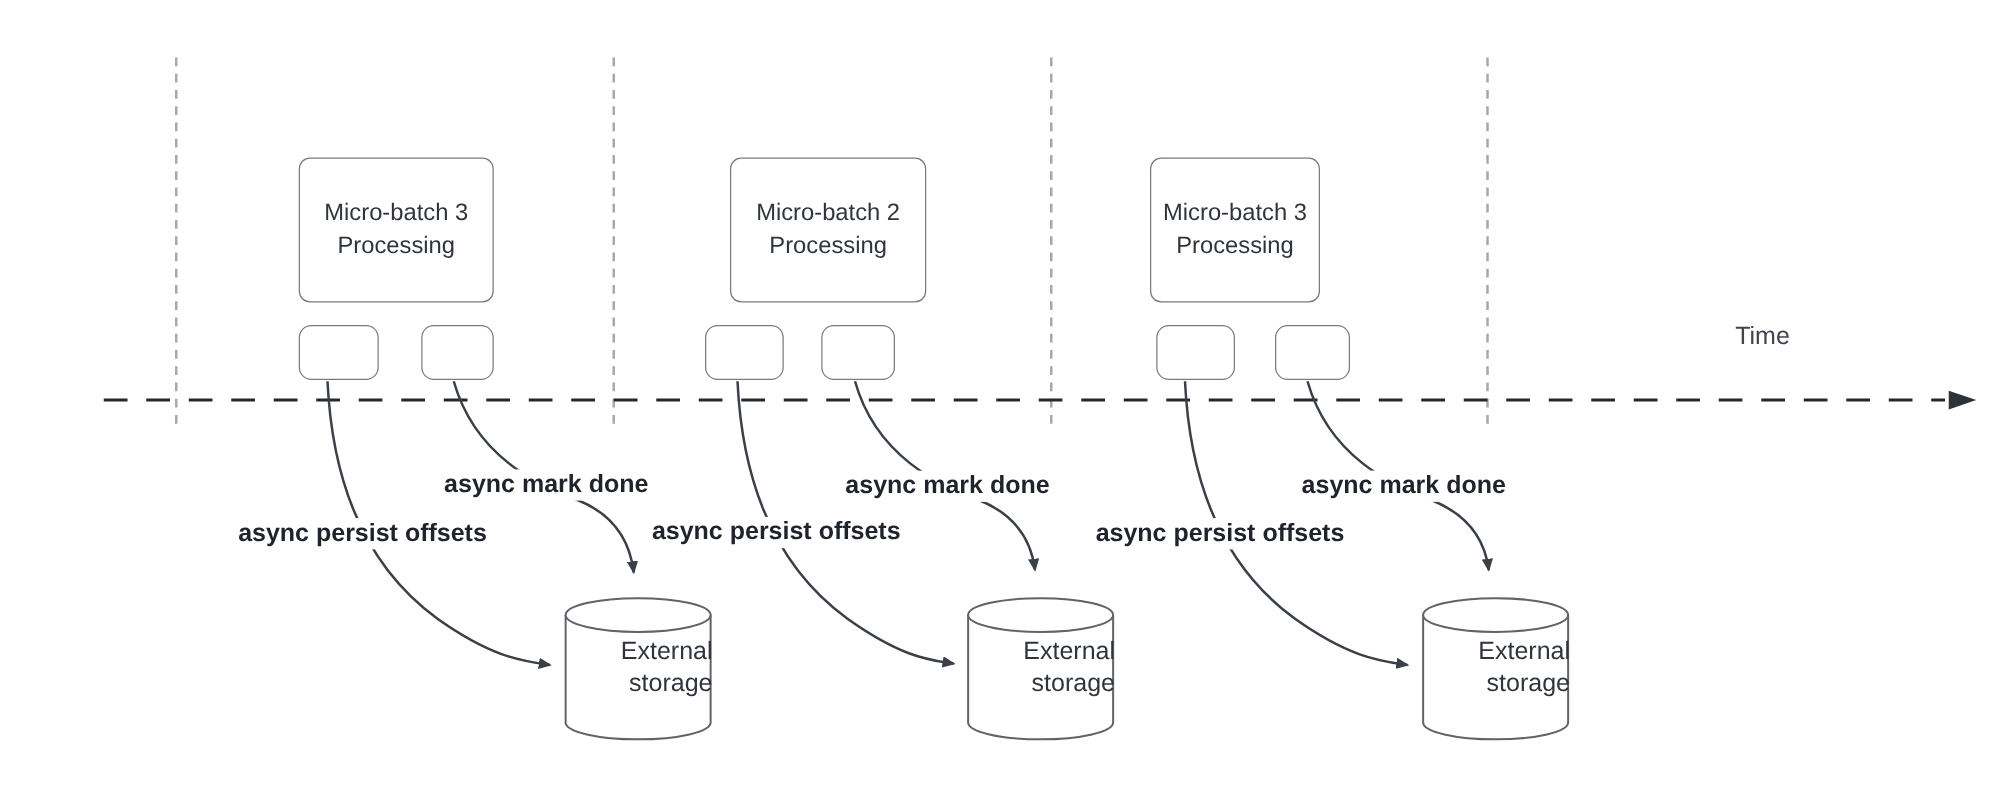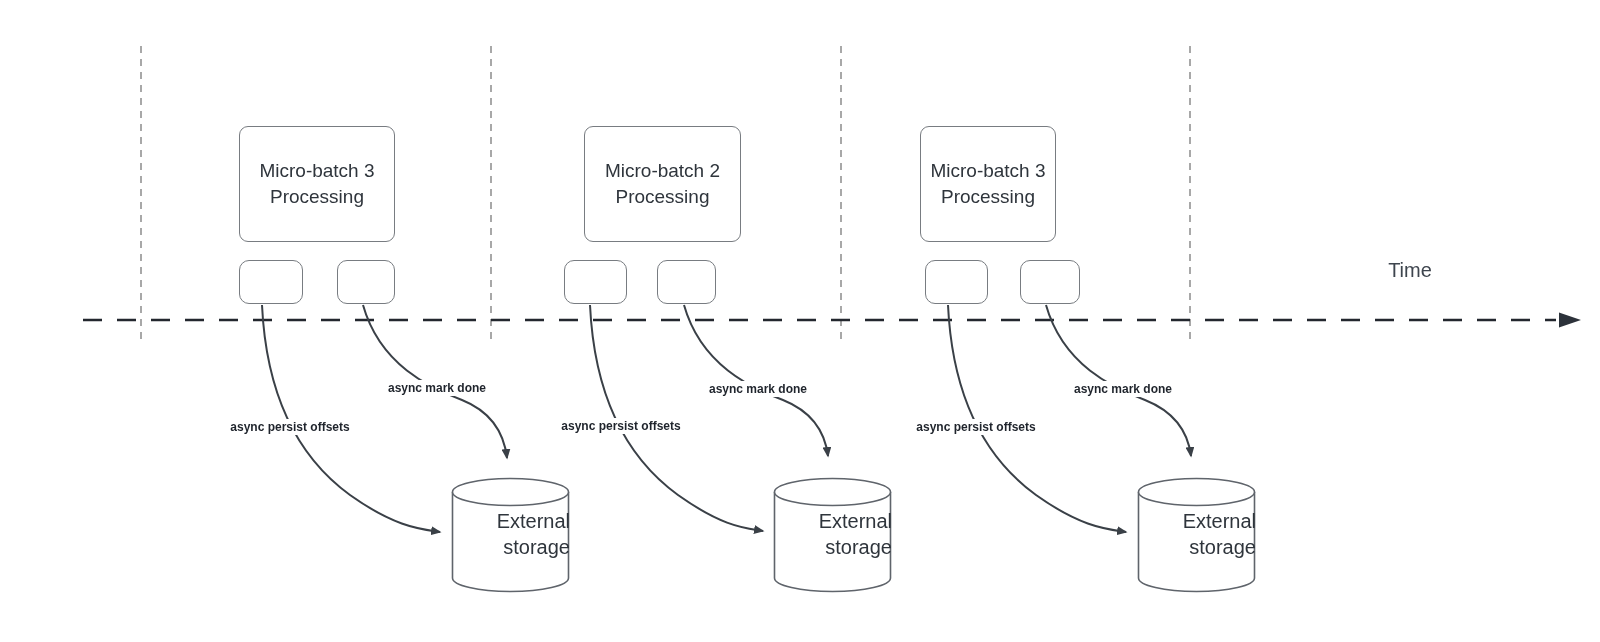--- a/index.html
+++ b/index.html
@@ -14,21 +14,21 @@
     display:flex;align-items:center;justify-content:center;text-align:center;
     color:#2f353c;font-size:19px;line-height:1.35;white-space:pre-line;
     box-sizing:border-box;
   }
   .tbox{
     position:absolute;top:260px;height:44px;background:#ffffff;
     border:1px solid #787c81;border-radius:10px;box-sizing:border-box;
   }
   .conn-label{
     position:absolute;transform:translate(-50%,-50%);
-    background:#ffffff;color:#1f242c;font-weight:bold;font-size:12px;
+    background:#ffffff;color:#1f242c;font-weight:bold;font-size:20px;
     padding:1px 4px;white-space:nowrap;
   }
   .cyl{position:absolute;top:477px;width:119px;height:117px;}
   .cyl svg{position:absolute;left:0;top:0;}
   .cyl-label{
     position:absolute;left:0;right:0;top:31px;text-align:right;
     color:#2f353c;font-size:20px;line-height:1.3;white-space:pre-line;
   }
   .time-label{
     position:absolute;left:1386px;top:270px;transform:translate(-50%,-50%);

